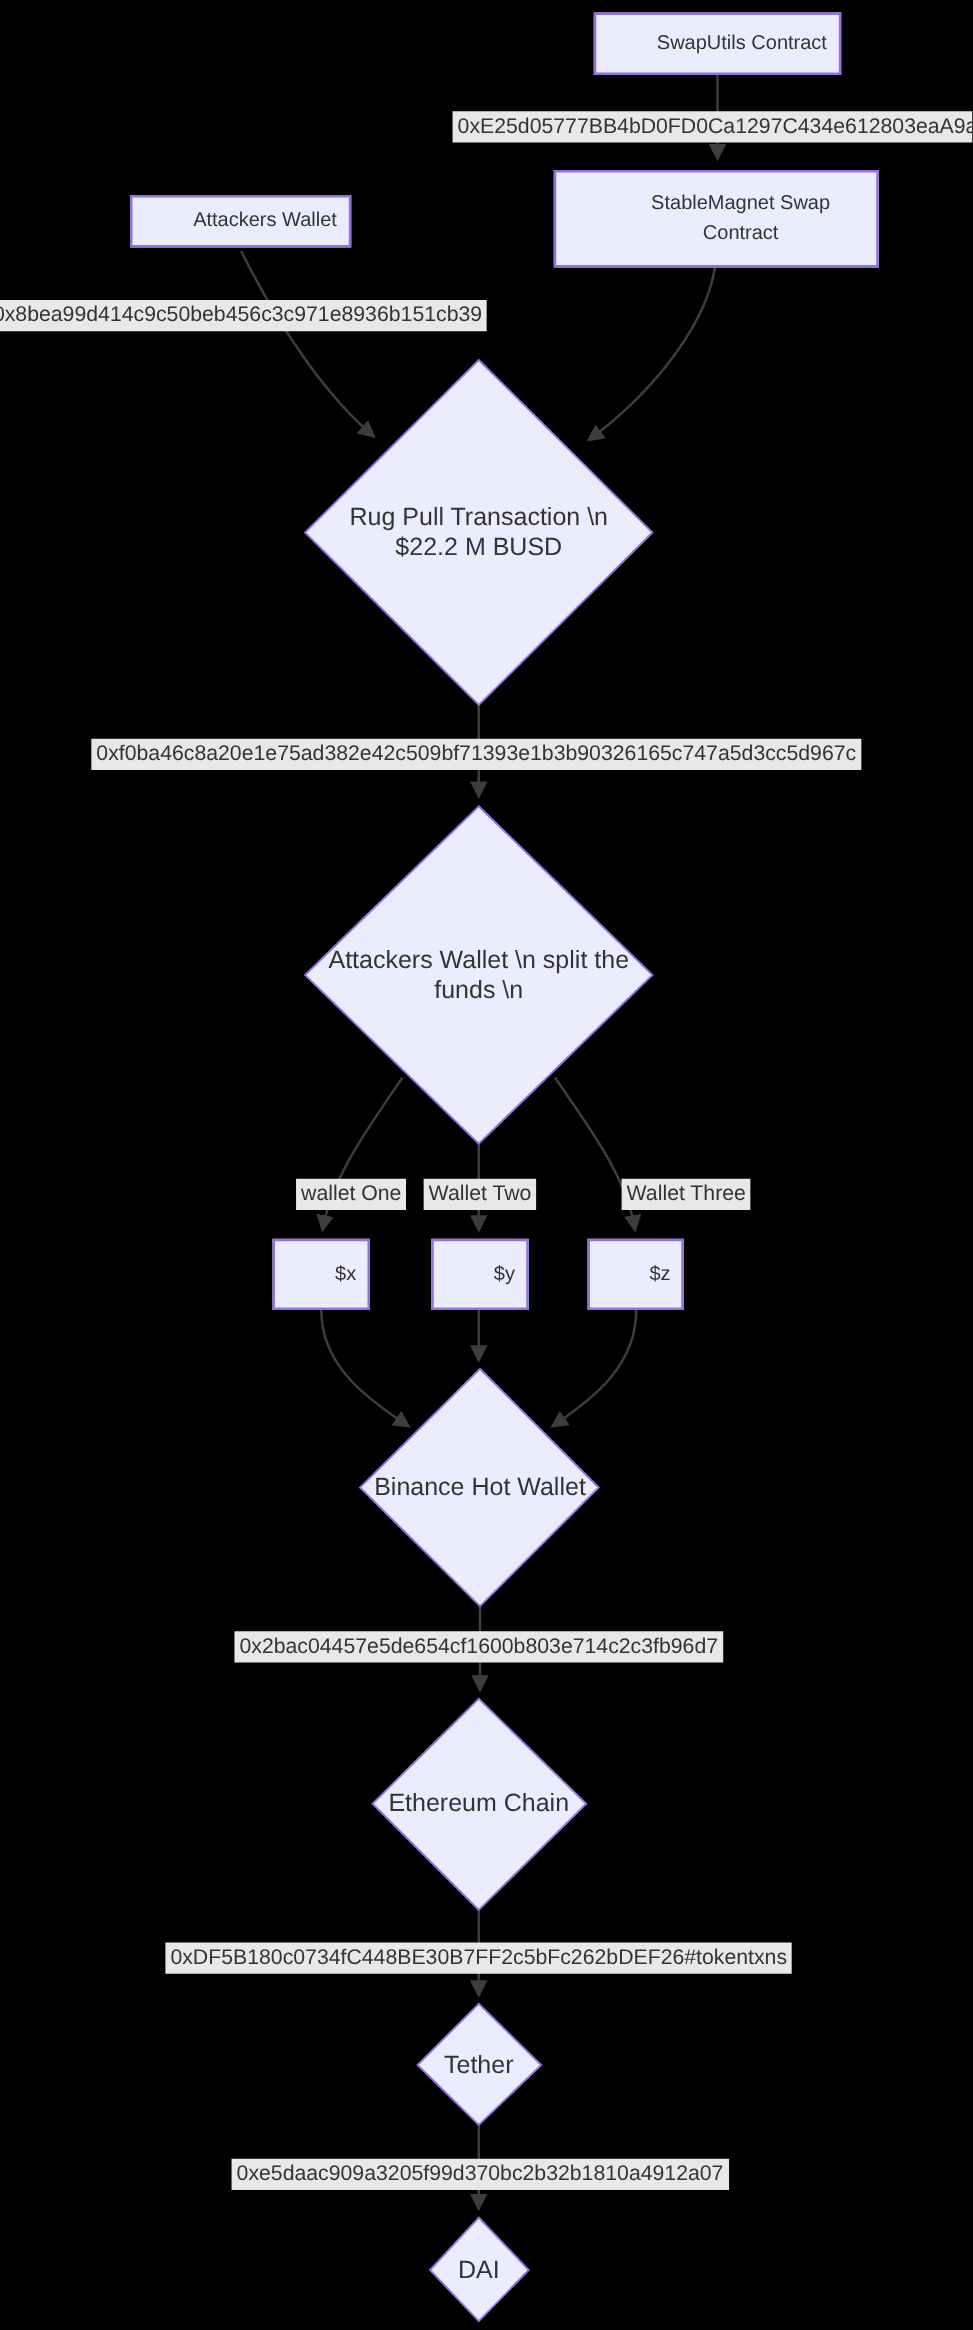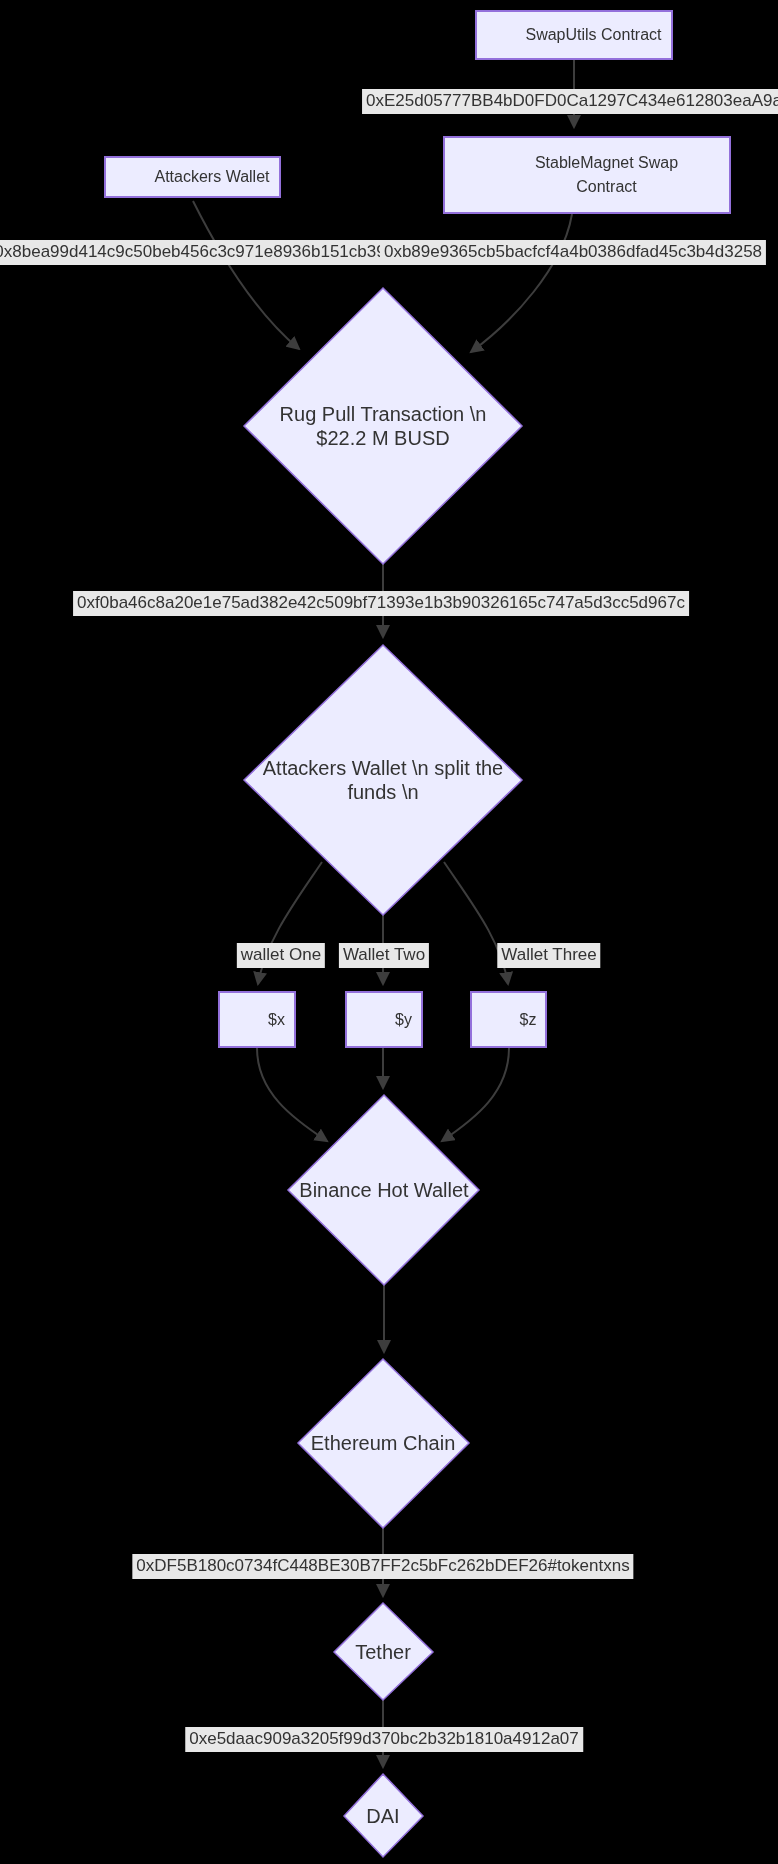--- a/index.html
+++ b/index.html
@@ -70,21 +70,21 @@
   </svg>
 
   <div class="rect-node" style="left:475px; top:10px; width:198px; height:50px;">
     <span>SwapUtils Contract</span>
   </div>
 
   <div class="rect-node" style="left:104px; top:156px; width:177px; height:42px;">
     <span>Attackers Wallet</span>
   </div>
 
-  <div class="rect-node" style="left:443px; top:136px; width:288px; height:78px;">
+  <div class="rect-node" style="left:443px; top:136px; width:260px; height:78px;">
     <span>StableMagnet Swap</span>
     <span>Contract</span>
   </div>
 
   <div class="rect-node" style="left:218px; top:991px; width:78px; height:57px;">
     <span>$x</span>
   </div>
 
   <div class="rect-node" style="left:345px; top:991px; width:78px; height:57px;">
     <span>$y</span>
@@ -117,28 +117,28 @@
   </div>
 
   <div class="diamond-label" style="left:383px; top:1816px;">
     <span>DAI</span>
   </div>
 
   <div class="edge-label" style="left:574px; top:89px;">0xE25d05777BB4bD0FD0Ca1297C434e612803eaA9a</div>
 
   <div class="edge-label" style="left:190px; top:240px;">0x8bea99d414c9c50beb456c3c971e8936b151cb39</div>
 
-  <div class="edge-label" style="left:573px; top:240px;">0xb89e9365cb5bacfcf4a4b0386dfad45c3b4d3258</div>
 
   <div class="edge-label" style="left:381px; top:591px;">0xf0ba46c8a20e1e75ad382e42c509bf71393e1b3b90326165c747a5d3cc5d967c</div>
 
   <div class="edge-label" style="left:257px; top:943px;margin-left:24px;">wallet One</div>
 
   <div class="edge-label" style="left:384px; top:943px;">Wallet Two</div>
 
   <div class="edge-label" style="left:505px; top:943px;margin-left:44px;">Wallet Three</div>
 
+  <div class="edge-label" style="left:383px; top:1305px;">0x2bac04457e5de654cf1600b803e714c2c3fb96d7</div>
 
   <div class="edge-label" style="left:383px; top:1554px;">0xDF5B180c0734fC448BE30B7FF2c5bFc262bDEF26#tokentxns</div>
 
   <div class="edge-label" style="left:384px; top:1727px;">0xe5daac909a3205f99d370bc2b32b1810a4912a07</div>
 
 </div>
 
 </body></html>

